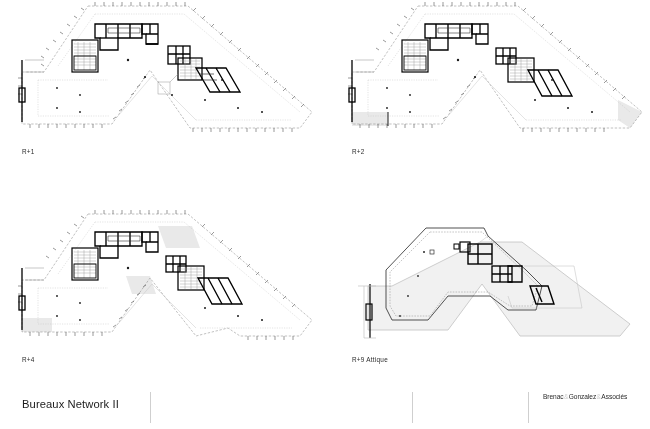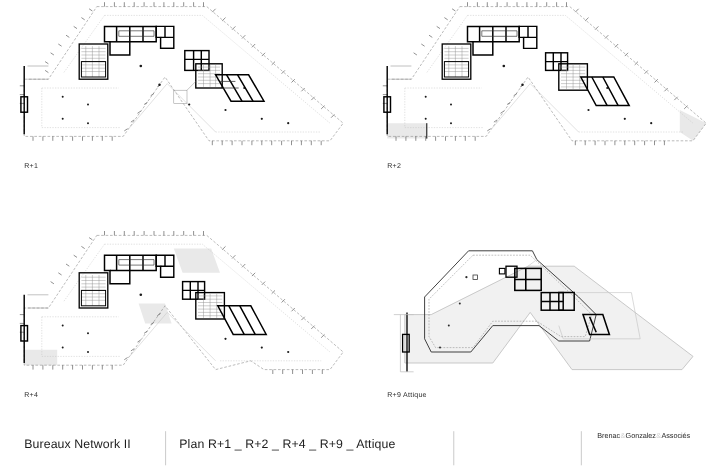--- a/index.html
+++ b/index.html
@@ -438,19 +438,18 @@
 
 </div>
 
 <div id="titleblock">
 
   <div class="tb-rule a"></div>
   <div class="tb-rule b"></div>
   <div class="tb-rule c"></div>
 
   <div id="project-name">Bureaux Network II</div>
-  <div id="sheet-title">Plan R+1 _ R+2 _ R+4 _ R+9 _ Attique</div>
 
 </div>
 
 <div id="firm-name">
   <span>Brenac</span><span class="sep">&amp;</span><span>Gonzalez</span><span class="sep">&amp;</span><span>Associés</span>
 </div>
 
 </body></html>

